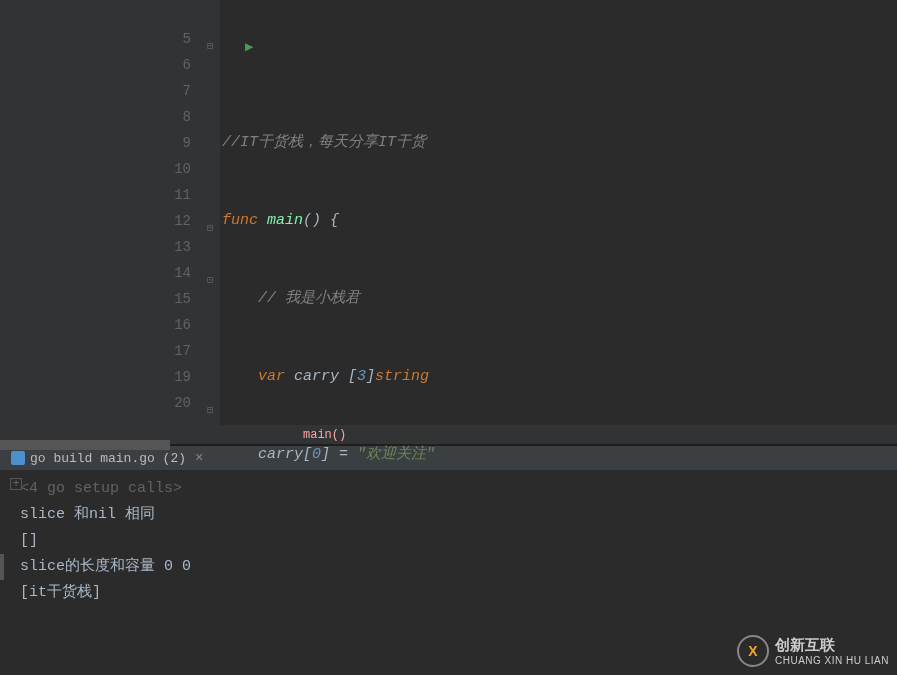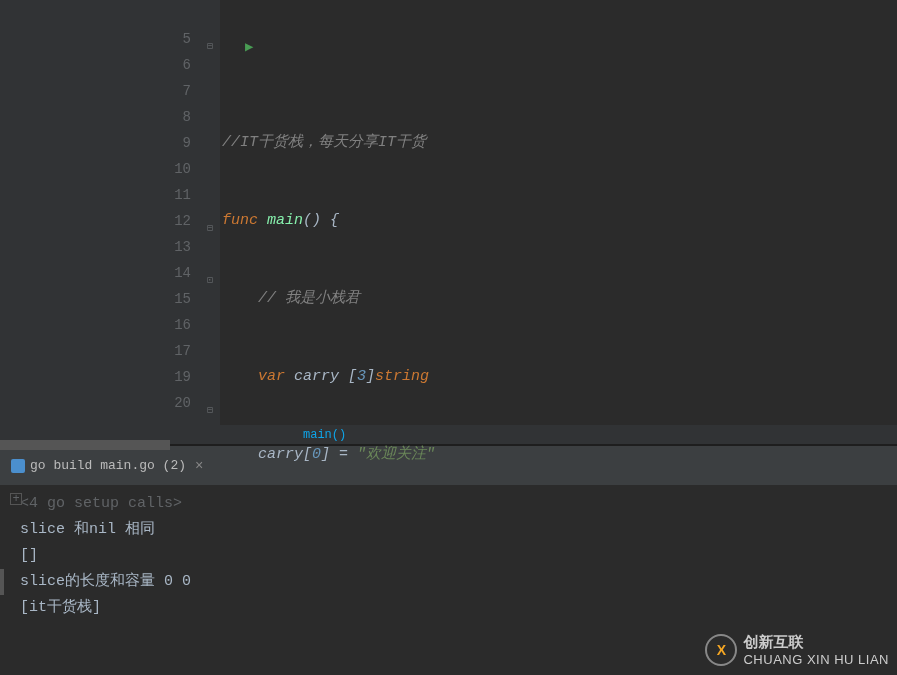--- a/index.html
+++ b/index.html
@@ -77,35 +77,35 @@
     .func-name { color: #86efac; }
     .number { color: #6897bb; }
     .string { color: #6a8759; }
     .paren { color: #a9b7c6; }
     .ident { color: #a9b7c6; }
     .breadcrumb {
       background: #313335;
       height: 20px;
       line-height: 20px;
       padding-left: 303px;
-      color: #0ea5e9;
+      color: #fca5a5;
       font-size: 12px;
       border-bottom: 1px solid #1e1e1e;
     }
     .scrollbar-h {
       position: absolute;
       left: 0;
       top: 440px;
       width: 170px;
       height: 10px;
       background: #555;
     }
     .run-tab-bar {
       background: #3c3f41;
-      height: 40px;
+      height: 25px;
       display: flex;
       align-items: center;
       padding-left: 5px;
       border-top: 1px solid #1e1e1e;
       font-size: 13px;
     }
     .run-tab {
       display: flex;
       align-items: center;
       gap: 5px;
@@ -255,15 +255,15 @@
   <div>&nbsp;</div>
   <div class="side-marker" style="top:84px;height:26px;"></div>
 </div>
 
 <div class="logo">
   <div class="logo-icon">
     <span>X</span>
   </div>
   <div>
     <div style="font-weight:bold;">创新互联</div>
-    <div style="font-size:13px;letter-spacing:0.5px;">CHUANG XIN HU LIAN</div>
+    <div style="font-size:10px;letter-spacing:0.5px;">CHUANG XIN HU LIAN</div>
   </div>
 </div>
 
 </body></html>

